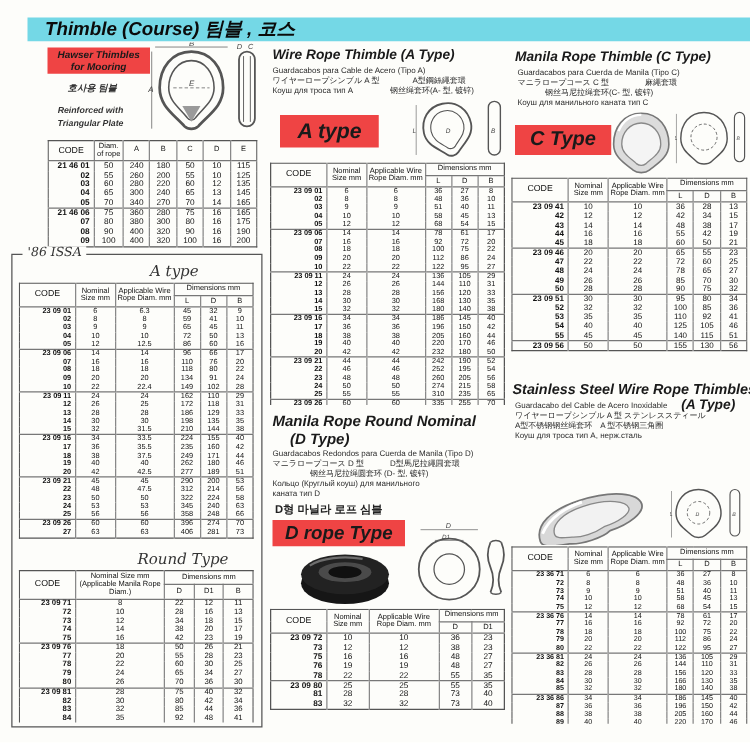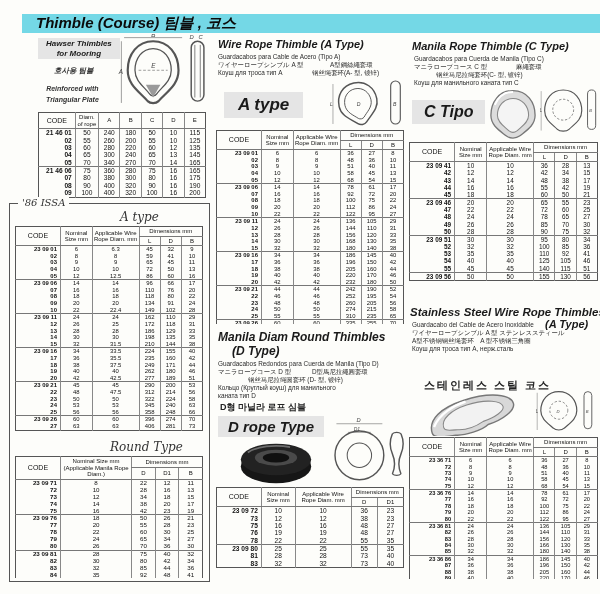--- a/index.html
+++ b/index.html
@@ -5,21 +5,21 @@
   html,body{margin:0;padding:0;background:#fff;}
   .page{position:relative;width:600px;height:594px;background:#fdfdfa;overflow:hidden;
         font-family:"Liberation Sans",sans-serif;color:#1a1a1a;}
   
   .banner{position:absolute;left:22px;top:14px;width:578px;height:19px;background:#74d8e6;}
   .banner .title{position:absolute;left:14px;top:0px;font-size:15px;font-weight:bold;font-style:italic;
                  white-space:nowrap;color:#0b0b0b;text-align:right;}
   
   .sec-title{font-size:11px;font-weight:bold;font-style:italic;white-space:nowrap;}
   .ml{font-size:6.4px;color:#2b2b2b;white-space:nowrap;line-height:1.25;}
-  .greenbox{background:#e5e5e5;display:inline-block;padding:1px 8px;font-weight:bold;font-style:italic;}
+  .greenbox{background:#ef4444;display:inline-block;padding:1px 8px;font-weight:bold;font-style:italic;}
   .serif-ital{font-family:"DejaVu Serif",serif;font-style:italic;color:#333;}
   
   .tblwrap{position:absolute;overflow:hidden;background:#fdfdfa;}
   .tbl{border-collapse:collapse;width:100%;table-layout:fixed;color:#111;}
   .tbl th{font-weight:normal;font-size:6px;line-height:1.1;padding:1px 1px;text-align:center;
           border-bottom:1px solid #777;}
   .tbl td{padding:0 2px;text-align:center;line-height:1.12;}
   .tbl{border:1px solid #555;}
   .tbl th,.tbl td{border-left:1px solid #888;}
   .tbl th.first,.tbl tbody td:first-child{border-left:none;}
@@ -811,21 +811,21 @@
             <td>60</td>
             <td>60</td>
             <td>335</td>
             <td>255</td>
             <td>70</td>
           </tr>
         </tbody>
     </table>
   </div>
 
-  <div class="abs sec-title" style="left:218px;top:330px;font-size:12px;">Manila Diam Round Thimbles</div>
+  <div class="abs sec-title" style="left:218px;top:330px;font-size:12px;">Manila Rope Round Nominal</div>
   <div class="abs sec-title" style="left:232px;top:344px;font-size:12px;">(D Type)</div>
   <div class="abs ml" style="left:218px;top:360px;">Guardacabos Redondos para Cuerda de Manila (Tipo D)</div>
   <div class="abs ml" style="left:218px;top:368px;">マニラロープコース D 型</div>
   <div class="abs ml" style="left:312px;top:368px;">D型馬尼拉繩圓套環</div>
   <div class="abs ml" style="left:248px;top:376px;">钢丝马尼拉绳圆套环 (D- 型, 镀锌)</div>
   <div class="abs ml" style="left:218px;top:384px;">Кольцо (Круглый коуш) для манильного</div>
   <div class="abs ml" style="left:218px;top:392px;">каната тип D</div>
   <div class="abs" style="left:220px;top:401px;font-size:9px;font-weight:bold;color:#222;">D형 마닐라 로프 심블</div>
   <div class="abs greenbox" style="left:218px;top:416px;font-size:15px;padding:2px 10px;">D rope Type</div>
 
@@ -930,21 +930,21 @@
         </tbody>
     </table>
   </div>
 
   <div class="abs sec-title" style="left:412px;top:40px;">Manila Rope Thimble (C Type)</div>
   <div class="abs ml" style="left:414px;top:55px;">Guardacabos para Cuerda de Manila (Tipo C)</div>
   <div class="abs ml" style="left:414px;top:63px;">マニラロープコース C 型</div>
   <div class="abs ml" style="left:516px;top:63px;">麻繩套環</div>
   <div class="abs ml" style="left:436px;top:71px;">钢丝马尼拉绳套环(C- 型, 镀锌)</div>
   <div class="abs ml" style="left:414px;top:79px;">Коуш для манильного каната тип C</div>
-  <div class="abs greenbox" style="left:412px;top:100px;font-size:16px;padding:3px 12px;">C Tipo</div>
+  <div class="abs greenbox" style="left:412px;top:100px;font-size:16px;padding:3px 12px;">C Type</div>
 
   <svg class="abs" style="left:488px;top:88px;" width="50" height="52" viewBox="0 0 76 80">
     <path d="M38 4 C60 4 72 22 72 42 C72 58 58 66 48 74 C43 78 33 78 28 74 C18 66 4 58 4 42 C4 22 16 4 38 4 Z" fill="#dcdcdc" stroke="#777" stroke-width="2"></path>
     <path d="M38 16 C52 16 62 28 62 42 C62 54 50 60 44 66 C40 69 36 69 32 66 C26 60 14 54 14 42 C14 28 24 16 38 16 Z" fill="#f4f4f4" stroke="#888" stroke-width="1.6"></path>
     <path d="M10 26 C16 12 26 6 38 6" fill="none" stroke="#fff" stroke-width="3"></path>
   </svg>
   <svg class="abs" style="left:540px;top:84px;" width="58" height="56" viewBox="0 0 100 92">
     <path d="M40 8 C60 8 72 24 72 44 C72 60 59 67 50 76 C46 80 34 80 30 76 C21 67 8 60 8 44 C8 24 20 8 40 8 Z" fill="none" stroke="#555" stroke-width="2"></path>
     <circle cx="40" cy="42" r="18" fill="none" stroke="#555" stroke-width="1.2" stroke-dasharray="4 3"></circle>
     <line x1="2" y1="10" x2="2" y2="78" stroke="#666" stroke-width="0.8"></line>
@@ -1108,21 +1108,20 @@
         </tbody>
     </table>
   </div>
 
   <div class="abs sec-title" style="left:410px;top:306px;font-size:11.5px;">Stainless Steel Wire Rope Thimbles</div>
   <div class="abs ml" style="left:412px;top:321px;">Guardacabo del Cable de Acero Inoxidable</div>
   <div class="abs sec-title" style="left:545px;top:318px;font-size:11px;text-align:right;">(A Type)</div>
   <div class="abs ml" style="left:412px;top:329px;">ワイヤーロープシンブル A 型 ステンレススティール</div>
   <div class="abs ml" style="left:412px;top:337px;">A型不锈钢钢丝绳套环　A 型不锈钢三角圈</div>
   <div class="abs ml" style="left:412px;top:345px;">Коуш для троса тип А, нерж.сталь</div>
-  <div class="abs" style="left:424px;top:378px;font-size:11px;font-weight:bold;letter-spacing:2px;color:#222;">스테인레스 스틸 코스</div>
 
   <svg class="abs" style="left:414px;top:394px;" width="108" height="42" viewBox="0 0 120 46">
     <g transform="rotate(-18 60 23)">
       <path d="M16 30 C16 14 34 6 60 6 C92 6 112 16 112 26 C112 34 96 40 78 40 C70 44 50 44 40 40 C26 38 16 36 16 30 Z" fill="#d8d8d8" stroke="#777" stroke-width="1.6"></path>
       <path d="M30 28 C30 18 44 12 62 12 C86 12 100 20 100 26 C100 31 88 35 74 35 C64 38 52 38 44 35 C36 33 30 32 30 28 Z" fill="#f2f2f2" stroke="#888" stroke-width="1.2"></path>
       <path d="M20 24 C30 12 48 8 62 8" fill="none" stroke="#fff" stroke-width="2.6"></path>
     </g>
   </svg>
   <svg class="abs" style="left:536px;top:388px;" width="60" height="48" viewBox="0 0 100 80">
     <path d="M38 6 C56 6 68 20 68 38 C68 52 56 59 47 67 C43 71 33 71 29 67 C20 59 8 52 8 38 C8 20 20 6 38 6 Z" fill="none" stroke="#555" stroke-width="2"></path>

